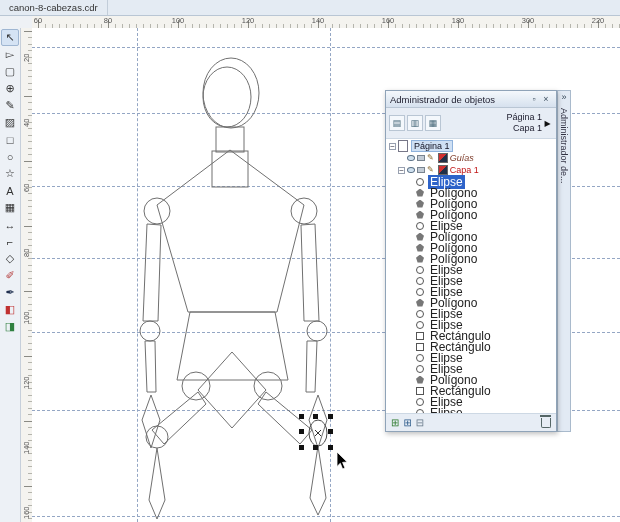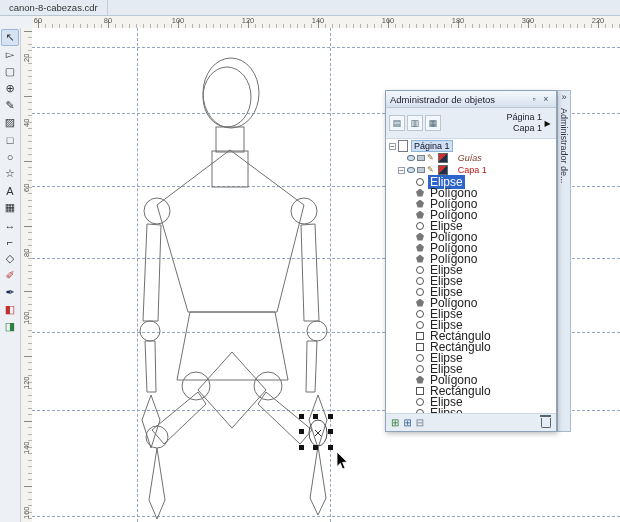--- a/index.html
+++ b/index.html
@@ -80,21 +80,21 @@
   .layer .exp{visibility:hidden;}
   .layer.has-exp .exp{visibility:visible;}
   .pageicon{width:8px;height:10px;background:#fff;border:1px solid #778;margin-right:3px;flex:none;}
   .plabel{background:#cfe0f4;border:1px solid #8fb2dc;padding:0 2px;font-size:9px;color:#112;}
   .mi{flex:none;display:inline-block;margin-right:2px;box-sizing:border-box;}
   .mi-eye{width:8px;height:6px;border:1px solid #5a6f85;border-radius:50%;background:#cfe0ee;}
   .mi-printer{width:8px;height:6px;border:1px solid #78838f;background:#c3ccd6;}
   .mi-pencil{font-size:8px;color:#8a6a30;line-height:8px;}
   .swatch{width:8px;height:8px;border:1px solid #666;flex:none;margin:0 2px;
           background:linear-gradient(135deg,#d03030 0 50%,#203048 50%);}
-  .llabel{font-size:9px;margin-left:8px;}
+  .llabel{font-size:9px;margin-left:0;}
   .lstyle-guides .llabel{font-style:italic;color:#7c3a28;}
   .lstyle-layer  .llabel{color:#c01414;}
   .shape{width:8px;height:8px;flex:none;margin-right:4px;box-sizing:border-box;}
   .shape-ellipse{border:1px solid #555;border-radius:50%;}
   .shape-rect{border:1px solid #555;}
   .shape-polygon{background:#777;clip-path:polygon(50% 0,100% 40%,80% 100%,20% 100%,0 40%);}
   .objlabel{font-size:12px;color:#222;padding:0 2px;}
   .objlabel.selected{background:#2e63c9;color:#fff;}
 
   .docker-bottom{height:17px;flex:none;border-top:1px solid #cdd8e4;background:#e7edf5;

